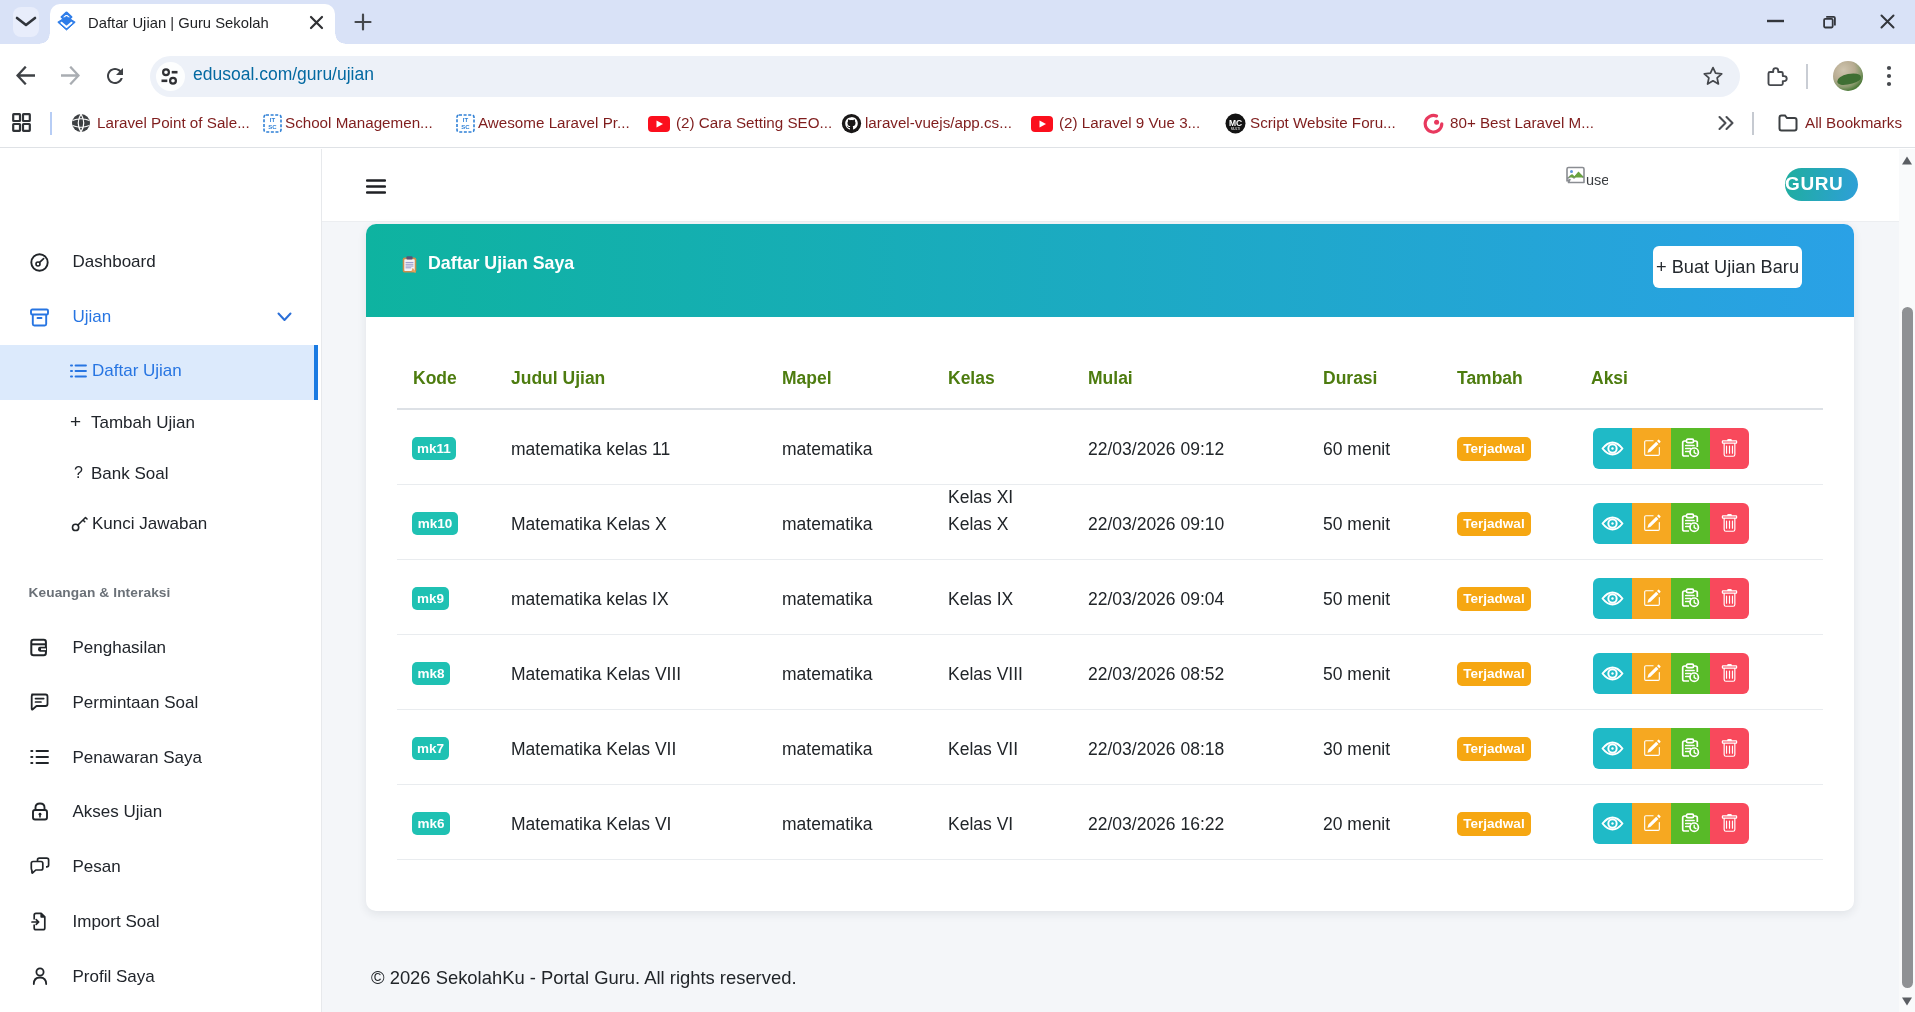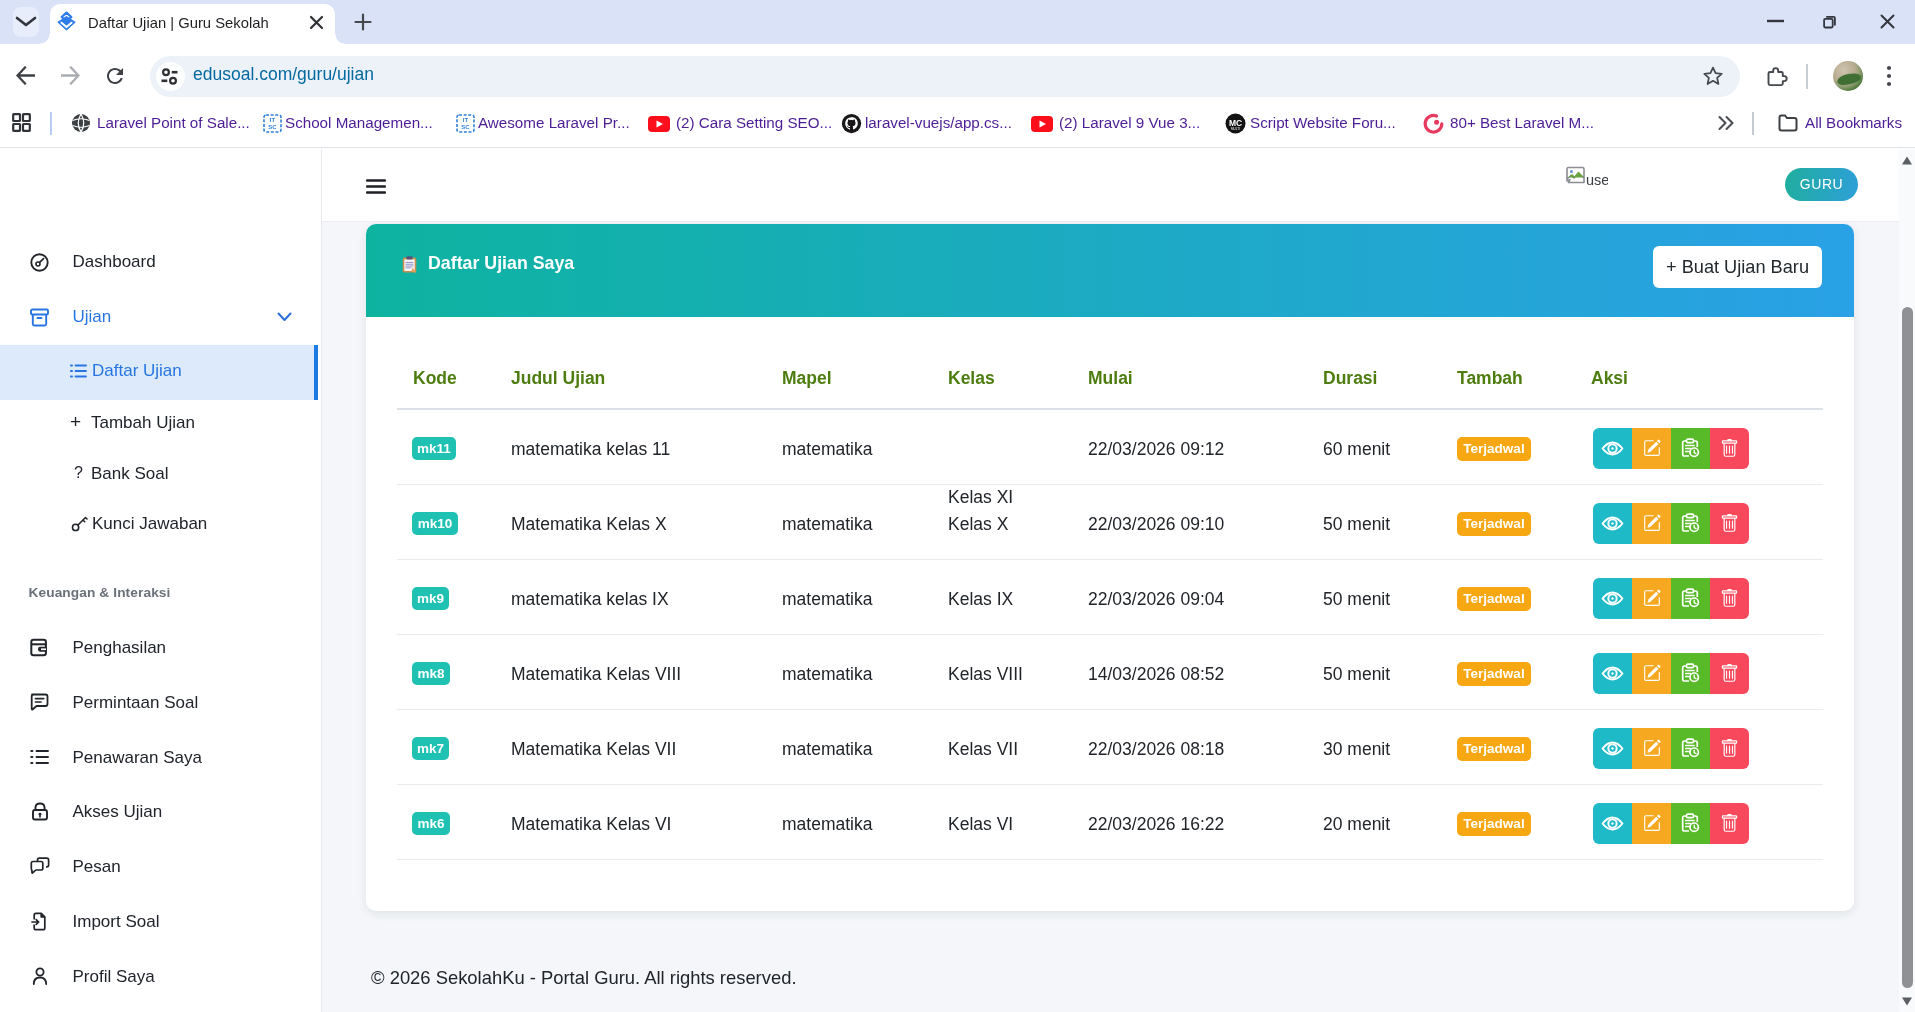--- a/index.html
+++ b/index.html
@@ -11,21 +11,21 @@
   #tabstrip { left:0; top:0; width:1915px; height:44px; background:#d9e2f7; }
   #tabsearch { left:13px; top:7px; width:26px; height:30px; border-radius:8px; background:#e8edfb; }
   #tab { left:50px; top:4px; width:285px; height:40px; background:#fff; border-radius:10px 10px 0 0; }
   #tabtitle { left:88px; top:14.5px; font-size:14.8px; color:#1f2023; white-space:nowrap; }
   
   #toolbar { left:0; top:44px; width:1915px; height:63px; background:#fff; }
   #urlpill { left:150px; top:56px; width:1590px; height:41px; border-radius:21px; background:#edf1f8; }
   #urltext { left:193px; top:64px; font-size:17.5px; color:#0369a1; }
   
   #bookmarks { left:0; top:107px; width:1915px; height:41px; background:#fff; border-bottom:1.5px solid #dfe2e6; }
-  .bktext { font-size:15.2px; color:#4c1d95; white-space:nowrap; top:114px; }
+  .bktext { font-size:15.2px; color:#7f1d1d; white-space:nowrap; top:114px; }
 
   
   #page { left:0; top:148.5px; width:1915px; height:863.5px; background:#f4f6f9; }
   #sidebar { left:0; top:0; width:322px; height:864px; background:#fff; border-right:1px solid #e7e9ec; }
   #navbar { left:322px; top:0; width:1577px; height:73.5px; background:#fff; border-bottom:1px solid #eceef1; }
   .menu-t { font-size:17px; color:#21252b; white-space:nowrap; }
   .menu-b { color:#2775e2; }
   
   #card { left:366px; top:75.5px; width:1488px; height:687px; background:#fff; border-radius:10px; box-shadow:0 3px 10px rgba(30,40,60,.09); }
   #cardhead { left:0; top:0; width:1488px; height:93px; border-radius:10px 10px 0 0; background:linear-gradient(90deg,#0eb3a0,#2aa1e6); }
@@ -262,34 +262,34 @@
         <path d="M1 13.5 H19"></path>
       </g>
     </svg>
     <svg class="abs" style="left:1565px;top:17px;" width="21" height="19" viewBox="0 0 21 19">
       <path d="M2 3 L2 13 L6 9.5 L9 12 L13.5 7 L19 12 L19 3 Q19 1.5 17.5 1.5 L3.5 1.5 Q2 1.5 2 3 Z M2 13 L2 15 L5 13.5 L3.5 16.5 L19 16.5 L19 12" fill="none" stroke="#8a8d92" stroke-width="1.6" stroke-linejoin="round"></path>
       <circle cx="6.5" cy="5.5" r="1.5" fill="#5f94d8"></circle>
       <path d="M3 12 L7 8 L9.5 10.2 L13.5 5.5 L18 10.5 L18 11.5 L3.5 11.5 Z" fill="#69a33f"></path>
     </svg>
     <div class="abs" style="left:1586px;top:23.5px;font-size:14.5px;color:#3a3d41;width:22px;overflow:hidden;white-space:nowrap;">use</div>
     <div class="abs" style="left:1623px;top:25px;font-size:17px;font-weight:bold;color:#212529;margin-top:48px;">Budi Santoso, S.Pd</div>
-    <div class="abs" style="left:1785px;top:19.5px;width:73px;height:32.5px;border-radius:17px;background:linear-gradient(100deg,#1fae9e,#2e9fd8);color:#fff;font-weight:normal;font-size:14px;letter-spacing:.6px;text-align:center;line-height:32.5px;">GURU</div>
+    <div class="abs" style="left:1785px;top:19.5px;width:73px;height:32.5px;border-radius:17px;background:linear-gradient(100deg,#1fae9e,#2e9fd8);color:#fff;font-weight:bold;font-size:19px;letter-spacing:.6px;text-align:left;line-height:32.5px;">GURU</div>
     <div class="abs" id="card">
       <div class="abs" id="cardhead"></div>
       <svg class="abs" style="left:36px;top:31px;" width="15" height="18.5" viewBox="0 0 21 24">
         <rect x="1" y="2.5" width="19" height="21" rx="2.5" fill="#c98f4e"></rect>
         <rect x="3.2" y="5" width="14.6" height="16.5" rx="1" fill="#f3f2f7"></rect>
         <g stroke="#8f93c8" stroke-width="1.3">
           <path d="M5 9.5 H16 M5 12 H16 M5 14.5 H16 M5 17 H13"></path>
         </g>
         <rect x="6.2" y="0.8" width="8.6" height="4.6" rx="1.4" fill="#585377"></rect>
         <path d="M15 17 L20 24 L13 22 Z" fill="#e8a15c"></path>
       </svg>
       <div class="abs" style="left:62px;top:28.5px;font-size:17.8px;font-weight:bold;color:#fff;">Daftar Ujian Saya</div>
-      <div class="abs" style="left:1287px;top:22px;width:169px;height:42px;background:#fff;border-radius:6px;font-size:18.2px;color:#24292e;text-align:center;line-height:42px;">+ Buat Ujian Baru</div>
+      <div class="abs" style="left:1287px;top:22px;width:149px;height:42px;background:#fff;border-radius:6px;font-size:18.2px;color:#24292e;text-align:center;line-height:42px;">+ Buat Ujian Baru</div>
       <div class="abs th" style="left:47px;top:144px;">Kode</div>
       <div class="abs th" style="left:145px;top:144px;">Judul Ujian</div>
       <div class="abs th" style="left:416px;top:144px;">Mapel</div>
       <div class="abs th" style="left:582px;top:144px;">Kelas</div>
       <div class="abs th" style="left:722px;top:144px;">Mulai</div>
       <div class="abs th" style="left:957px;top:144px;">Durasi</div>
       <div class="abs th" style="left:1091px;top:144px;">Tambah</div>
       <div class="abs th" style="left:1225px;top:144px;">Aksi</div>
       <div class="abs" style="left:31px;top:184px;width:1426px;height:1.5px;background:#dde1e6;"></div>
       <div class="abs mkb" style="left:46px;top:213.0px;width:44px;">mk11</div>
@@ -409,21 +409,21 @@
             <path d="M5.5 5.5A.5.5 0 0 1 6 6v6a.5.5 0 0 1-1 0V6a.5.5 0 0 1 .5-.5m2.5 0a.5.5 0 0 1 .5.5v6a.5.5 0 0 1-1 0V6a.5.5 0 0 1 .5-.5m3 .5a.5.5 0 0 0-1 0v6a.5.5 0 0 0 1 0z"></path>
             <path d="M14.5 3a1 1 0 0 1-1 1H13v9a2 2 0 0 1-2 2H5a2 2 0 0 1-2-2V4h-.5a1 1 0 0 1-1-1V2a1 1 0 0 1 1-1H6a1 1 0 0 1 1-1h2a1 1 0 0 1 1 1h3.5a1 1 0 0 1 1 1zM4.118 4 4 4.059V13a1 1 0 0 0 1 1h6a1 1 0 0 0 1-1V4.059L11.882 4zM2.5 3h11V2h-11z"></path>
           </svg>
         </div>
       </div>
       <div class="abs rowline" style="top:410px;"></div>
       <div class="abs mkb" style="left:46px;top:438.0px;width:38px;">mk8</div>
       <div class="abs td" style="left:145px;top:439.5px;">Matematika Kelas VIII</div>
       <div class="abs td" style="left:416px;top:439.5px;">matematika</div>
       <div class="abs td" style="left:582px;top:439.5px;">Kelas VIII</div>
-      <div class="abs td" style="left:722px;top:439.5px;">14/03/2026 08:52</div>
+      <div class="abs td" style="left:722px;top:439.5px;">22/03/2026 08:52</div>
       <div class="abs td" style="left:957px;top:439.5px;">50 menit</div>
       <div class="abs stb" style="left:1091px;top:437.5px;">Terjadwal</div>
       <div class="abs agrp" style="left:1227px;top:429.0px;">
         <div class="abtn a1">
           <svg width="23" height="23" viewBox="0 0 22 22">
             <path d="M1.5 11 Q6 5.2 11 5.2 Q16 5.2 20.5 11 Q16 16.8 11 16.8 Q6 16.8 1.5 11 Z" stroke="#fff" stroke-width="1.9" fill="none" stroke-linejoin="round"></path>
             <circle cx="11" cy="11" r="4" fill="none" stroke="#fff" stroke-width="1.9"></circle>
             <circle cx="11" cy="11" r="1.15" fill="#fff"></circle>
           </svg>
         </div>

